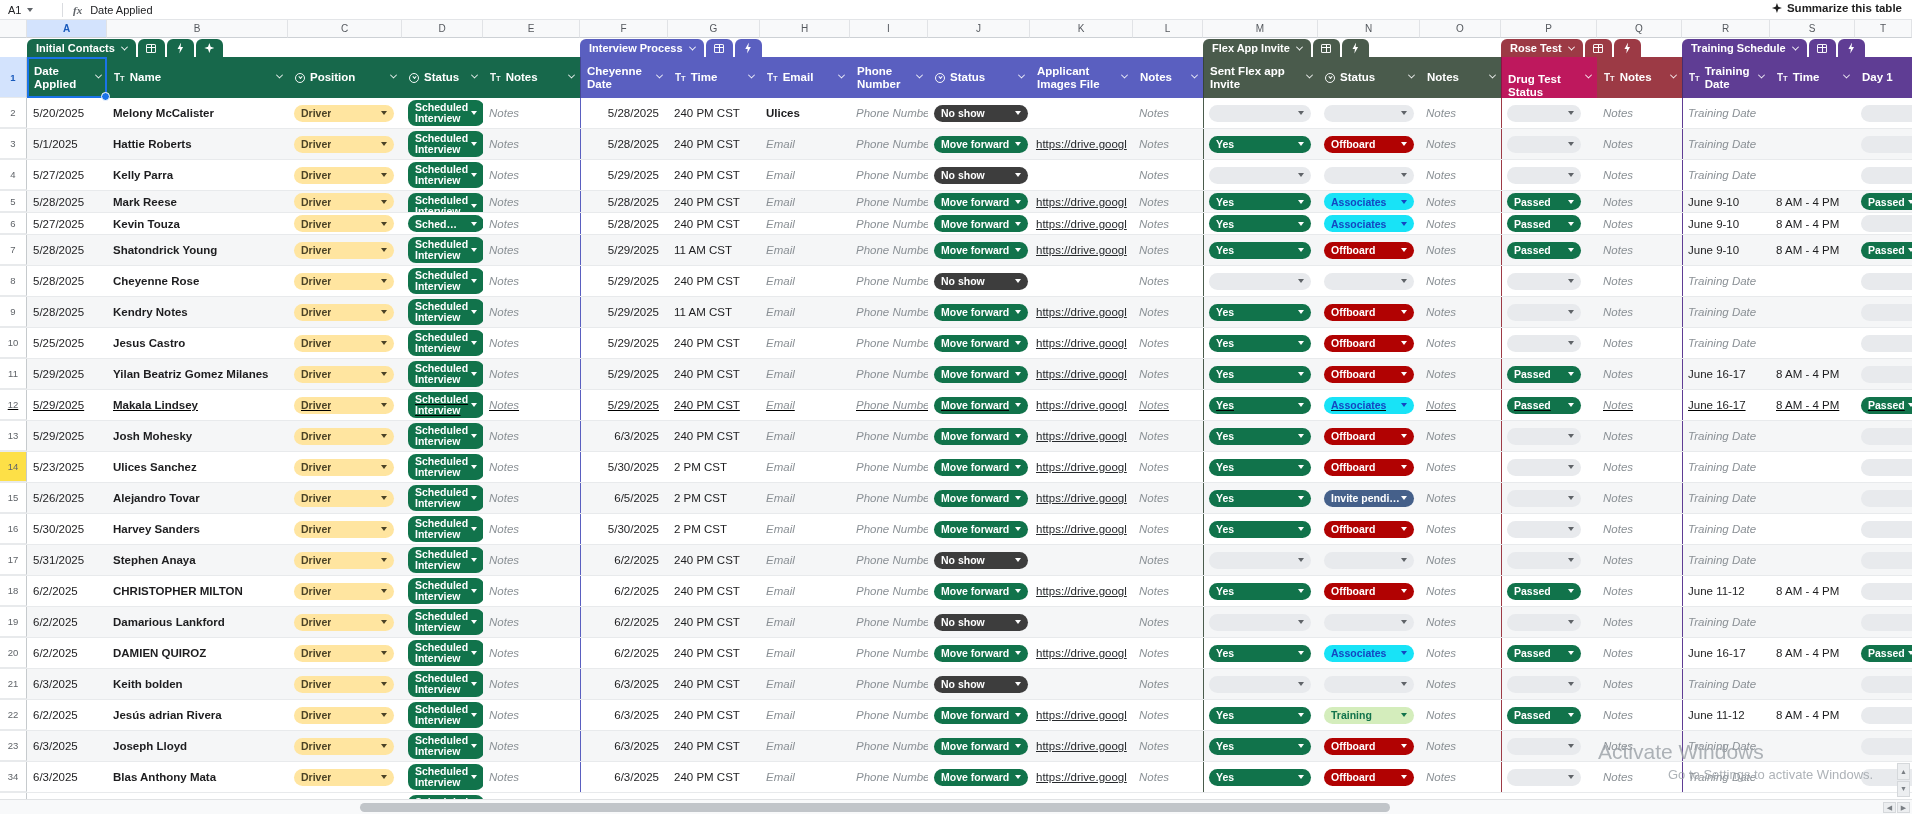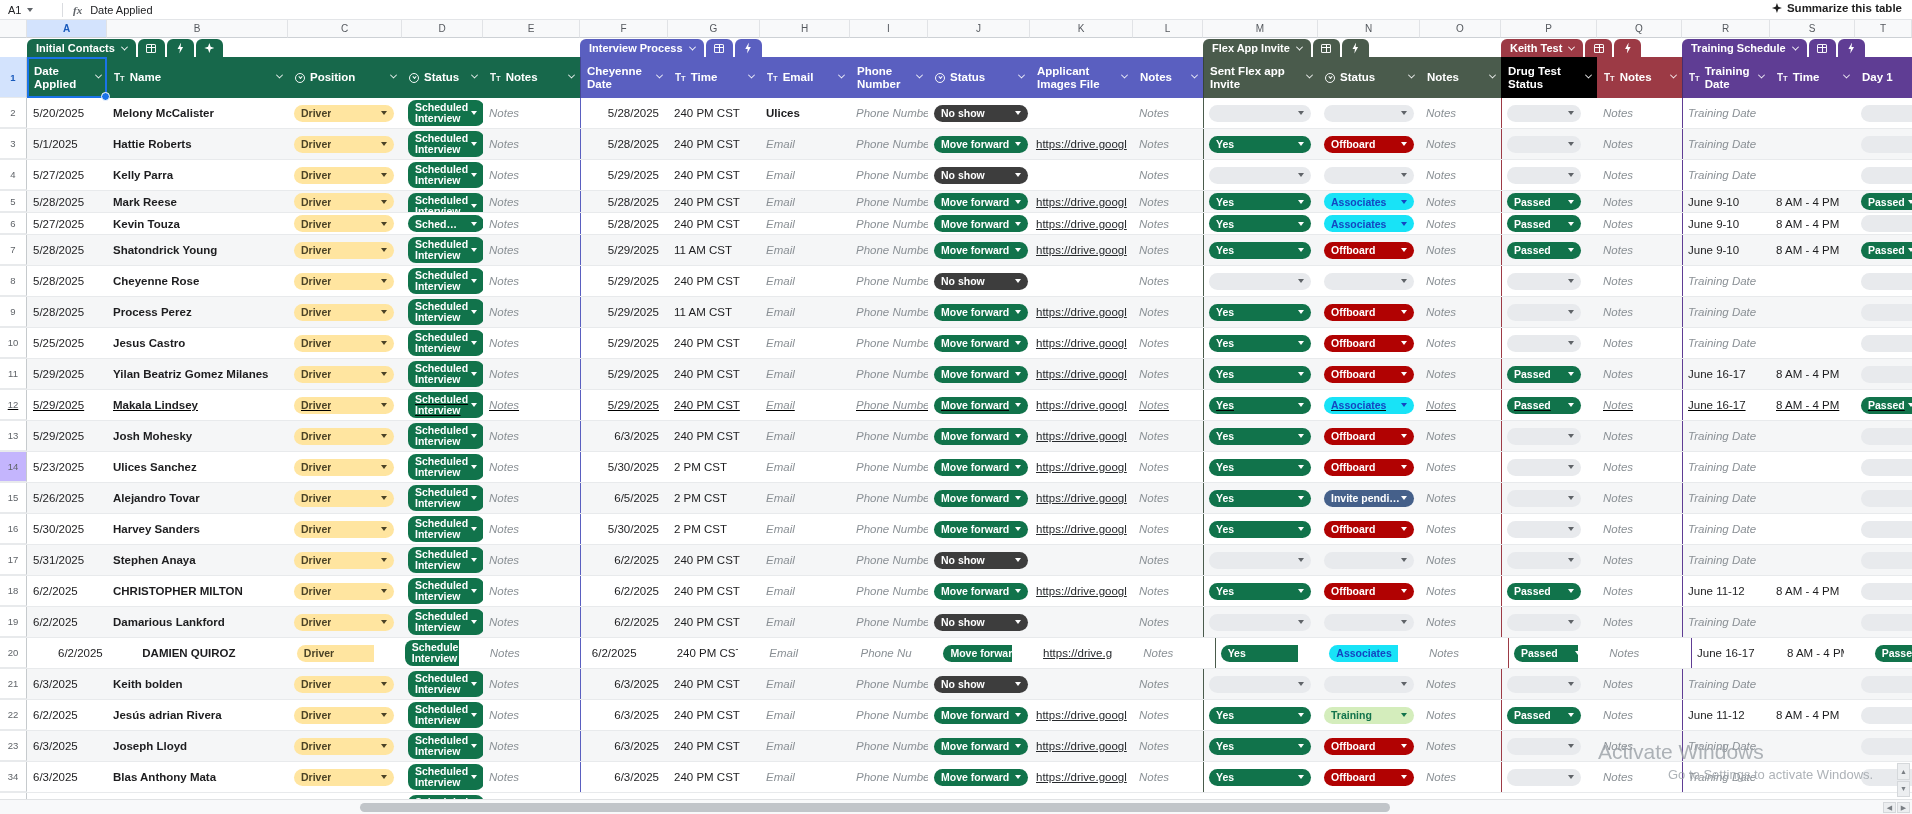--- a/index.html
+++ b/index.html
@@ -183,21 +183,21 @@
         </div>
         <div class="tabseg iconseg" style="background: rgb(74, 91, 76);">
           <span class="icon-grid"></span>
         </div>
         <div class="tabseg iconseg" style="background: rgb(74, 91, 76);">
           <span class="icon-bolt"></span>
         </div>
       </div>
       <div class="tab" style="left: 1501px;">
         <div class="tabseg" style="background: rgb(156, 58, 69);">
-          <span>Keith Test</span>
+          <span>Rose Test</span>
           <span class="chev" style="color: rgb(255, 255, 255);"></span>
         </div>
         <div class="tabseg iconseg" style="background: rgb(156, 58, 69);">
           <span class="icon-grid"></span>
         </div>
         <div class="tabseg iconseg" style="background: rgb(156, 58, 69);">
           <span class="icon-bolt"></span>
         </div>
       </div>
       <div class="tab" style="left: 1682px;">
@@ -285,21 +285,21 @@
         <span class="circ">
           <span class="chev"></span>
         </span>
         <span class="lbl">Status</span>
         <span class="chev hchev"></span>
       </div>
       <div class="hcell" style="width: 81px; background: rgb(74, 91, 76);">
         <span class="lbl">Notes</span>
         <span class="chev hchev"></span>
       </div>
-      <div class="hcell" style="width: 96px; background: #000000; box-shadow: rgba(0, 0, 0, 0.25) 1px 0px 0px inset;">
+      <div class="hcell" style="width: 96px; background: #be185d; box-shadow: rgba(0, 0, 0, 0.25) 1px 0px 0px inset; align-items: flex-end;">
         <span class="lbl">Drug Test Status</span>
         <span class="chev hchev"></span>
       </div>
       <div class="hcell" style="width: 85px; background: rgb(156, 58, 69);">
         <span class="tt">T<small>T</small></span>
         <span class="lbl">Notes</span>
         <span class="chev hchev"></span>
       </div>
       <div class="hcell" style="width: 88px; background: rgb(95, 61, 148); box-shadow: rgba(0, 0, 0, 0.25) 1px 0px 0px inset;">
         <span class="tt">T<small>T</small></span>
@@ -812,21 +812,21 @@
         <div class="dcell" style="width: 85px;"></div>
         <div class="dcell" style="width: 57px;">
           <div class="chip noarrow" style="width: 60px; background: rgb(232, 234, 237); color: rgb(95, 99, 104);">
             <span class="cl"></span>
           </div>
         </div>
       </div>
       <div class="row band" style="height: 31px;">
         <div class="gut" style="background: rgb(255, 255, 255);">9</div>
         <div class="dcell" style="width: 80px;">5/28/2025</div>
-        <div class="dcell bold" style="width: 181px;">Process Perez</div>
+        <div class="dcell bold" style="width: 181px;">Kendry Notes</div>
         <div class="dcell" style="width: 114px;">
           <div class="chip" style="width: 100px; background: rgb(255, 229, 160); color: rgb(74, 66, 38);">
             <span class="cl">Driver</span>
             <span class="tri"></span>
           </div>
         </div>
         <div class="dcell" style="width: 81px;">
           <div class="chip chip-2l" style="width: 76px; background: rgb(17, 115, 75); color: rgb(255, 255, 255);">
             <span class="cl">Scheduled Interview</span>
             <span class="tri"></span>
@@ -1172,21 +1172,21 @@
           <span class="ph">Training Date</span>
         </div>
         <div class="dcell" style="width: 85px;"></div>
         <div class="dcell" style="width: 57px;">
           <div class="chip noarrow" style="width: 60px; background: rgb(232, 234, 237); color: rgb(95, 99, 104);">
             <span class="cl"></span>
           </div>
         </div>
       </div>
       <div class="row" style="height: 31px;">
-        <div class="gut" style="background: #c4b5fd;">14</div>
+        <div class="gut" style="background: #fde047;">14</div>
         <div class="dcell" style="width: 80px;">5/23/2025</div>
         <div class="dcell bold" style="width: 181px;">Ulices Sanchez</div>
         <div class="dcell" style="width: 114px;">
           <div class="chip" style="width: 100px; background: rgb(255, 229, 160); color: rgb(74, 66, 38);">
             <span class="cl">Driver</span>
             <span class="tri"></span>
           </div>
         </div>
         <div class="dcell" style="width: 81px;">
           <div class="chip chip-2l" style="width: 76px; background: rgb(17, 115, 75); color: rgb(255, 255, 255);">
@@ -1603,21 +1603,21 @@
         <div class="dcell" style="width: 88px; box-shadow: rgb(95, 61, 148) 1px 0px 0px inset;">
           <span class="ph">Training Date</span>
         </div>
         <div class="dcell" style="width: 85px;"></div>
         <div class="dcell" style="width: 57px;">
           <div class="chip noarrow" style="width: 60px; background: rgb(232, 234, 237); color: rgb(95, 99, 104);">
             <span class="cl"></span>
           </div>
         </div>
       </div>
-      <div class="row" style="height: 31px; gap: 25px;">
+      <div class="row" style="height: 31px;">
         <div class="gut" style="background: rgb(255, 255, 255);">20</div>
         <div class="dcell" style="width: 80px;">6/2/2025</div>
         <div class="dcell bold" style="width: 181px;">DAMIEN QUIROZ</div>
         <div class="dcell" style="width: 114px;">
           <div class="chip" style="width: 100px; background: rgb(255, 229, 160); color: rgb(74, 66, 38);">
             <span class="cl">Driver</span>
             <span class="tri"></span>
           </div>
         </div>
         <div class="dcell" style="width: 81px;">

